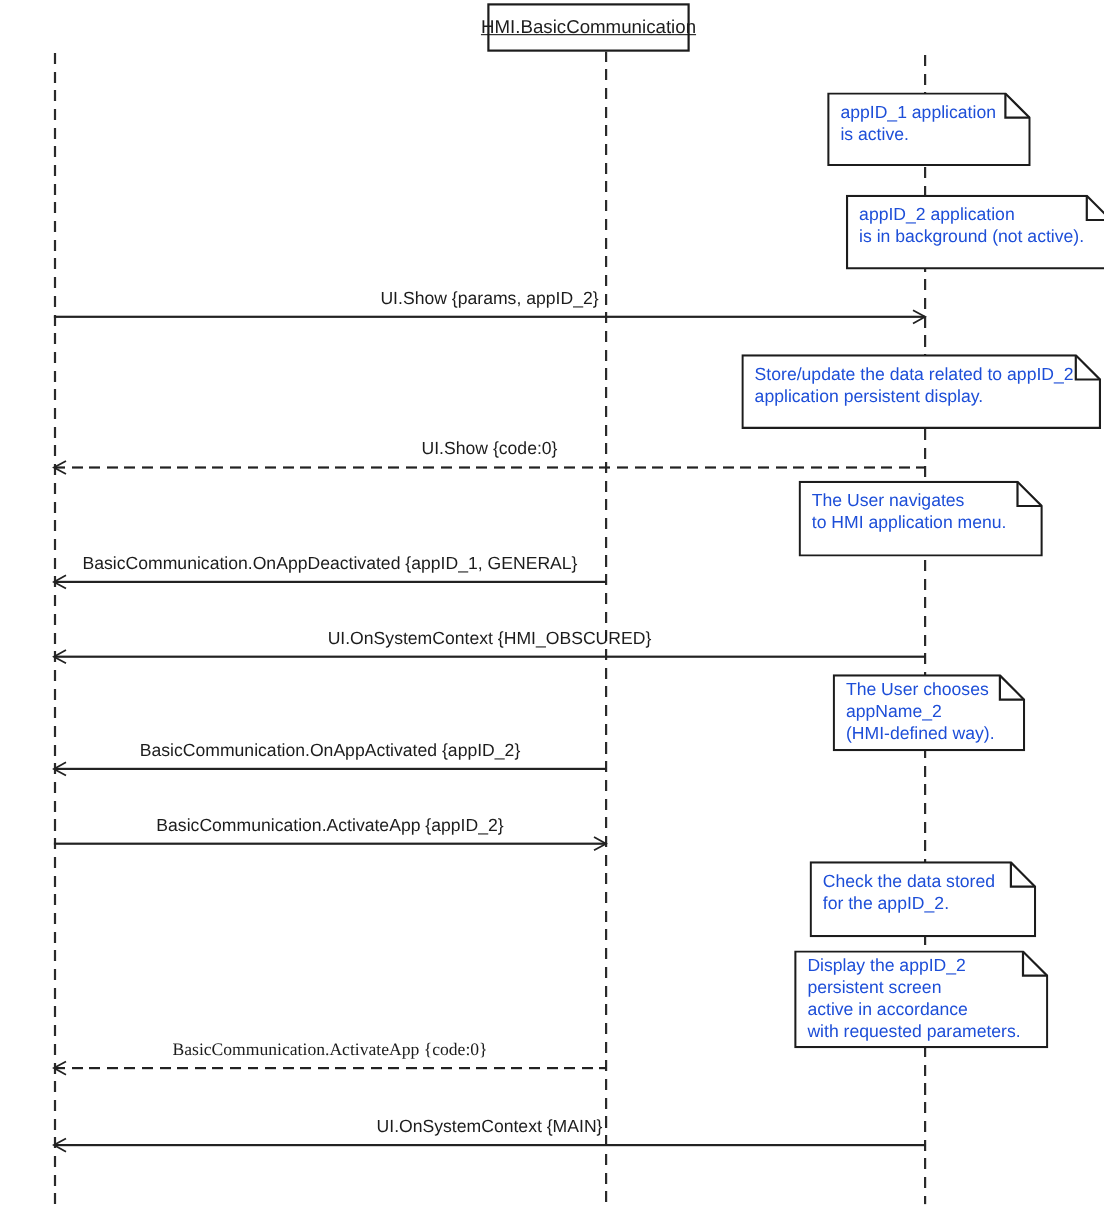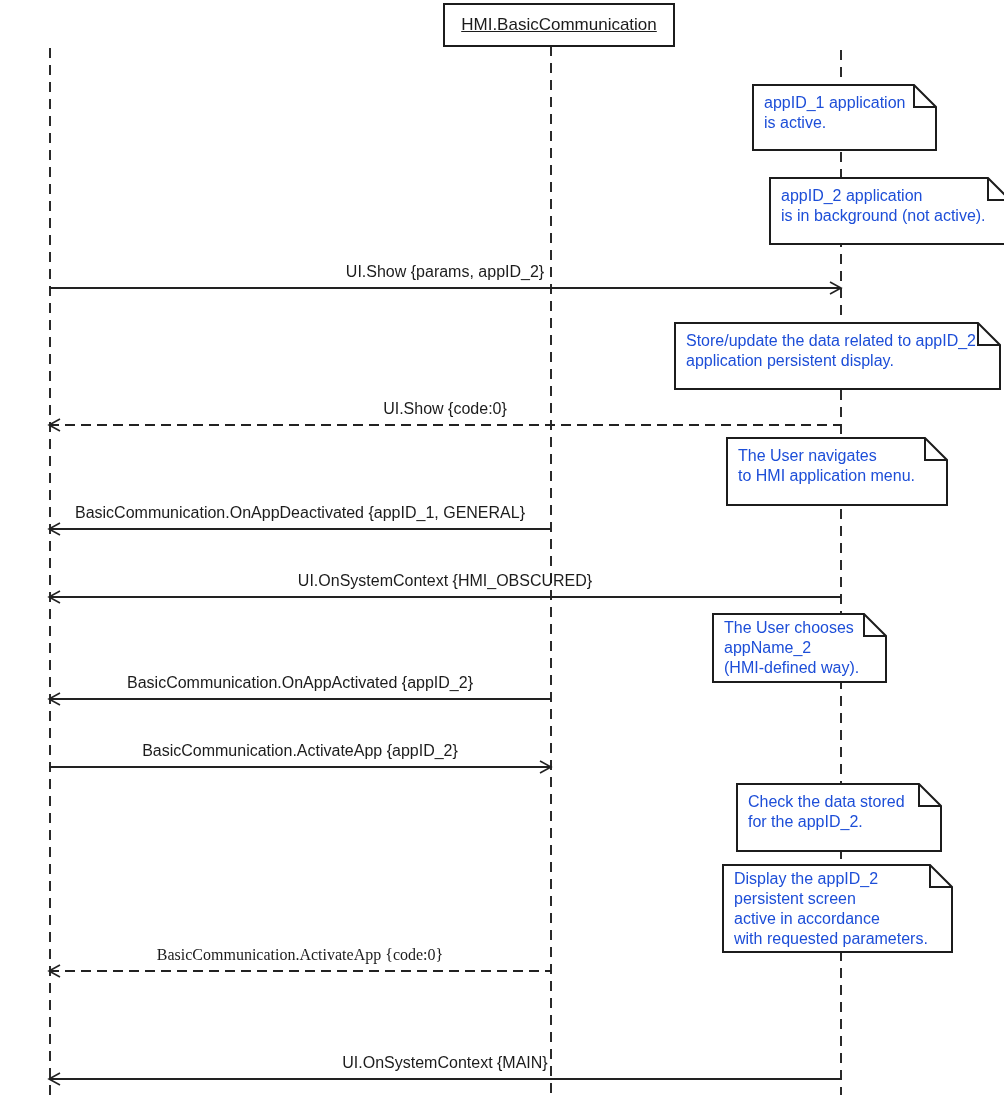--- a/index.html
+++ b/index.html
@@ -70,21 +70,21 @@
 </style>
 </head>
 <body>
 
 <div class="canvas">
 
   <div class="lifeline" style="left:49px; top:48px; height:1047px;"></div>
   <div class="lifeline" style="left:550px; top:46px; height:1049px;"></div>
   <div class="lifeline" style="left:840px; top:50px; height:1045px;"></div>
 
-  <div class="head-box" style="left:443px; top:3px; width:232px; height:44px;">
+  <div class="head-box" style="left:443px; top:3px; width:184px; height:44px;">
     <span>HMI.BasicCommunication</span>
   </div>
 
   <div class="message solid" style="left:49px; top:261px; width:792px;">
     <div class="msg-label">UI.Show {params, appID_2}</div>
     <div class="msg-line"></div>
     <svg class="arrow-head right" width="14" height="16" viewBox="0 0 14 16">
         <path d="M1 2 L12 8 L1 14" fill="none" stroke="#222222" stroke-width="1.6"></path>
       </svg>
   </div>
@@ -130,21 +130,21 @@
   </div>
 
   <div class="message dashed" style="left:49px; top:944px; width:502px;font-family:Liberation Serif, serif;">
     <div class="msg-label">BasicCommunication.ActivateApp {code:0}</div>
     <div class="msg-line"></div>
     <svg class="arrow-head left" width="14" height="16" viewBox="0 0 14 16">
         <path d="M13 2 L2 8 L13 14" fill="none" stroke="#222222" stroke-width="1.6"></path>
       </svg>
   </div>
 
-  <div class="message solid" style="left:49px; top:1014px; width:792px;margin-top:38px;">
+  <div class="message solid" style="left:49px; top:1014px; width:792px;">
     <div class="msg-label">UI.OnSystemContext {MAIN}</div>
     <div class="msg-line"></div>
     <svg class="arrow-head left" width="14" height="16" viewBox="0 0 14 16">
         <path d="M13 2 L2 8 L13 14" fill="none" stroke="#222222" stroke-width="1.6"></path>
       </svg>
   </div>
 
   <div class="note" style="left:752px; top:84px; width:185px; height:67px;">
     <svg width="185" height="67" viewBox="0 0 185 67">
       <path d="M1 1 H162 L184 23 V66 H1 Z" fill="#ffffff" stroke="#1c1c1c" stroke-width="2"></path>
@@ -174,21 +174,21 @@
 
   <div class="note" style="left:726px; top:437px; width:222px; height:69px;">
     <svg width="222" height="69" viewBox="0 0 222 69">
       <path d="M1 1 H199 L221 23 V68 H1 Z" fill="#ffffff" stroke="#1c1c1c" stroke-width="2"></path>
       <path d="M199 1 V23 H221" fill="none" stroke="#1c1c1c" stroke-width="2"></path>
     </svg>
     <div class="note-text">The User navigates
 to HMI application menu.</div>
   </div>
 
-  <div class="note tall" style="left:712px; top:613px; width:175px; height:70px;padding-left:11px;">
+  <div class="note tall" style="left:757px; top:613px; width:175px; height:70px;padding-left:11px;">
     <svg width="175" height="70" viewBox="0 0 175 70">
       <path d="M1 1 H152 L174 23 V69 H1 Z" fill="#ffffff" stroke="#1c1c1c" stroke-width="2"></path>
       <path d="M152 1 V23 H174" fill="none" stroke="#1c1c1c" stroke-width="2"></path>
     </svg>
     <div class="note-text">The User chooses
 appName_2
 (HMI-defined way).</div>
   </div>
 
   <div class="note" style="left:736px; top:783px; width:206px; height:69px;">

